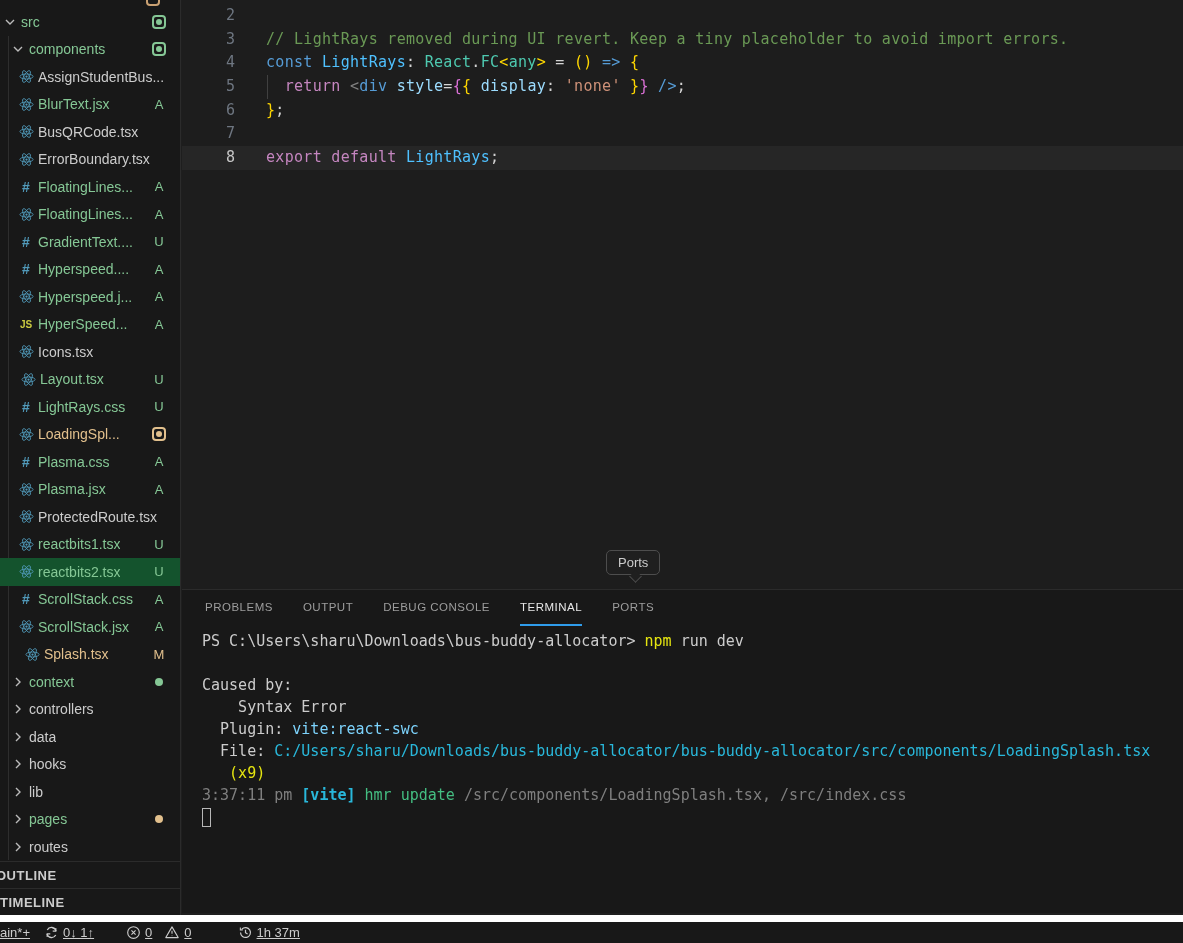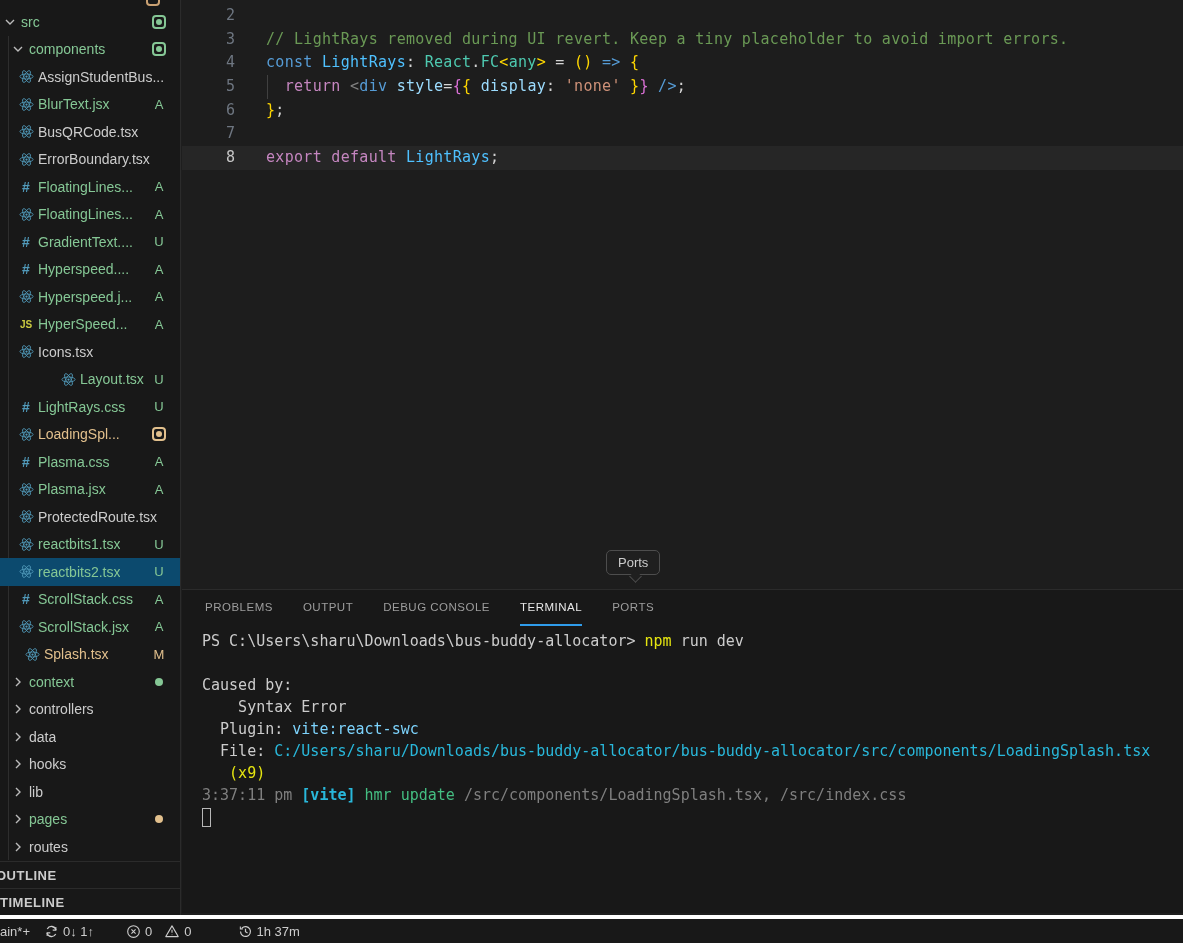--- a/index.html
+++ b/index.html
@@ -10,21 +10,21 @@
   
   .sidebar { position:absolute; left:0; top:0; width:181px; height:915px;
              background:#181818; border-right:1px solid #2b2b2b; overflow:hidden; }
   .partial-top { position:absolute; left:146px; top:-8px; width:14px; height:14px;
                  border:2px solid #caa173; border-radius:4px; }
   .tree { position:absolute; left:0; top:8px; width:181px; }
   .indent-guide-tree { position:absolute; left:8px; top:36px; height:824px; width:1px;
                        background:#2e2e2e; }
   .trow { position:relative; display:flex; align-items:center; height:27.5px;
           font-size:14px; cursor:pointer; white-space:nowrap; }
-  .trow.selected { background:#0c4a6e; }
+  .trow.selected { background:#14532d; }
   .trow .chev { width:16px; display:flex; align-items:center; justify-content:center; flex:none; }
   .trow .ficon { width:18px; display:flex; align-items:center; justify-content:center;
                  flex:none; font-weight:bold; }
   .ficon .hash { color:#519aba; font-size:14px; font-weight:700; }
   .ficon .jsbox { color:#cbcb41; font-size:10px; font-weight:700; letter-spacing:0; }
   .trow .lbl { margin-left:3px; overflow:hidden; }
   .clr-added { color:#85c795; } .clr-modified { color:#e2c08d; } .clr-normal { color:#cccccc; }
   .trow .badge { margin-left:auto; margin-right:13px; width:18px; text-align:center;
                  font-size:13px; flex:none; display:flex; align-items:center; justify-content:center; }
   .badge-square { width:14px; height:14px; border-radius:4px; border:2px solid currentColor;
@@ -70,22 +70,22 @@
   
   .tooltip { position:absolute; left:606px; top:550px; z-index:20; }
   .tooltip .tbox { background:#1f1f1f; border:1px solid #4d4d4d; border-radius:5px;
                    color:#cccccc; font-size:13px; padding:4px 11px; }
   .tooltip .tcaret { position:absolute; left:25px; top:22px; width:9px; height:9px;
                      background:#1f1f1f; border-right:1px solid #4d4d4d; border-bottom:1px solid #4d4d4d;
                      transform:rotate(45deg); }
 
   
   .statusbar { position:absolute; left:0; bottom:0; width:1183px; height:28px;
-               background:#181818; border-top:4px solid #ffffff; display:flex;
-               align-items:center; color:#cccccc; font-size:13px; }
+               background:#181818; border-top:7px solid #ffffff; display:flex;
+               align-items:center; color:#cccccc; font-size:13px;text-decoration:underline; }
   .sb-item { display:flex; align-items:center; gap:4px; cursor:pointer; height:100%; padding:0 3px; }
   .sb-item svg { display:block; }
   .sb-branch { padding-left:0; }
   .sb-gap-a { width:8px; } .sb-gap-b { width:26px; } .sb-gap-c { width:40px; }
 </style>
 </head>
 <body>
 
 <div class="app">
 
@@ -216,21 +216,21 @@
           <span class="ficon">
             <svg width="15" height="15" viewBox="0 0 16 16" fill="none" stroke="#519aba" stroke-width="0.9">
               <ellipse cx="8" cy="8" rx="7" ry="2.7"></ellipse>
               <ellipse cx="8" cy="8" rx="7" ry="2.7" transform="rotate(60 8 8)"></ellipse>
               <ellipse cx="8" cy="8" rx="7" ry="2.7" transform="rotate(120 8 8)"></ellipse>
               <circle cx="8" cy="8" r="1.2" fill="#519aba" stroke="none"></circle>
             </svg>
           </span>
           <span class="lbl clr-normal">Icons.tsx</span>
         </div>
-        <div class="trow" style="padding-left: 19px; margin-left: 40px;">
+        <div class="trow" style="padding-left: 19px;">
           <span class="ficon">
             <svg width="15" height="15" viewBox="0 0 16 16" fill="none" stroke="#519aba" stroke-width="0.9">
               <ellipse cx="8" cy="8" rx="7" ry="2.7"></ellipse>
               <ellipse cx="8" cy="8" rx="7" ry="2.7" transform="rotate(60 8 8)"></ellipse>
               <ellipse cx="8" cy="8" rx="7" ry="2.7" transform="rotate(120 8 8)"></ellipse>
               <circle cx="8" cy="8" r="1.2" fill="#519aba" stroke="none"></circle>
             </svg>
           </span>
           <span class="lbl clr-added">Layout.tsx</span>
           <span class="badge clr-added">U</span>

